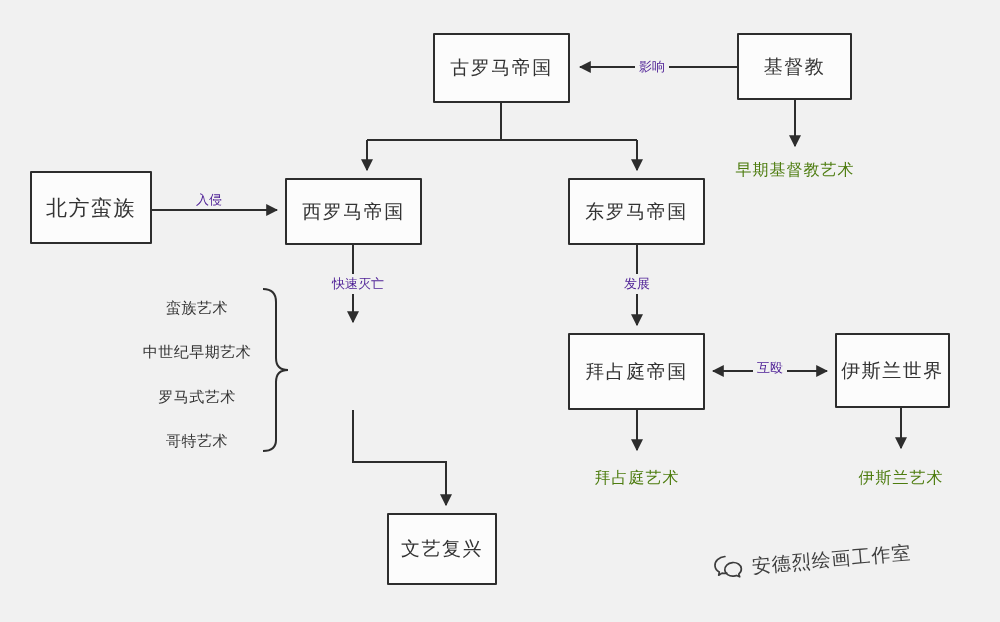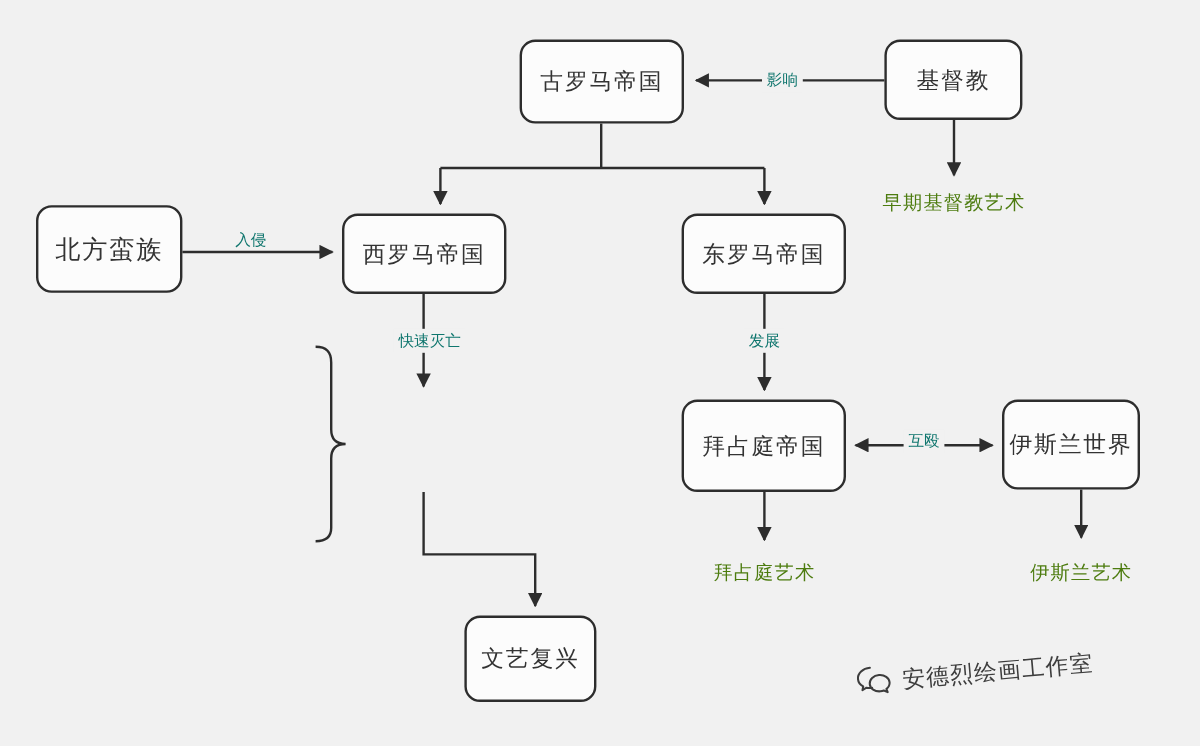--- a/index.html
+++ b/index.html
@@ -13,32 +13,32 @@
     overflow: hidden;
   }
   svg.wires { position: absolute; left: 0; top: 0; width: 1000px; height: 622px; }
   .node {
     position: absolute;
     display: flex;
     align-items: center;
     justify-content: center;
     background: #fcfcfc;
     border: 2px solid #2d2d2d;
-    border-radius: 13px;
+    border-radius: 1px;
     font-size: 19px;
     color: #333;
     letter-spacing: 1.5px;
     white-space: nowrap;
   }
   .node.big { font-size: 21px; }
   .edge-label {
     position: absolute;
     transform: translate(-50%, -50%);
     font-size: 13px;
-    color: #0f766e;
+    color: #4c1d95;
     background: #f1f1f1;
     padding: 1px 4px;
     white-space: nowrap;
   }
   .edge-label.no-bg { background: transparent; }
   .leaf-text {
     position: absolute;
     transform: translate(-50%, -50%);
     font-size: 16px;
     color: #4d7c0f;
@@ -127,20 +127,26 @@
   <div class="edge-label" style="left:637px; top:284px;">发展</div>
 
   <div class="edge-label" style="left:770px; top:368px;">互殴</div>
 
   <div class="leaf-text" style="left:795px; top:170px;">早期基督教艺术</div>
 
   <div class="leaf-text" style="left:637px; top:478px;">拜占庭艺术</div>
 
   <div class="leaf-text" style="left:901px; top:478px;">伊斯兰艺术</div>
 
+  <div class="arts">
+    <div class="art-item">蛮族艺术</div>
+    <div class="art-item">中世纪早期艺术</div>
+    <div class="art-item">罗马式艺术</div>
+    <div class="art-item">哥特艺术</div>
+  </div>
 
   <div class="watermark">
     <svg width="30" height="27" viewBox="0 0 30 27">
       <g fill="none" stroke="#3d3d3d" stroke-width="1.7" stroke-linecap="round" stroke-linejoin="round">
         <path d="M12,1.5 C6,1.5 1.3,5.3 1.3,10 c0,2.7 1.5,5 3.8,6.5 l-0.9,3.1 3.5,-1.8 c1.1,0.3 2.2,0.5 3.4,0.5 c0.4,0 0.9,0 1.3,-0.1"></path>
         <path d="M19,8.2 c-4.6,0 -8.3,3 -8.3,6.8 c0,3.8 3.7,6.8 8.3,6.8 c1,0 2,-0.1 2.9,-0.4 l3.1,1.6 -0.8,-2.8 c1.9,-1.2 3.1,-3.1 3.1,-5.2 c0,-3.8 -3.7,-6.8 -8.3,-6.8 z"></path>
       </g>
     </svg>
     <span>安德烈绘画工作室</span>
   </div>

